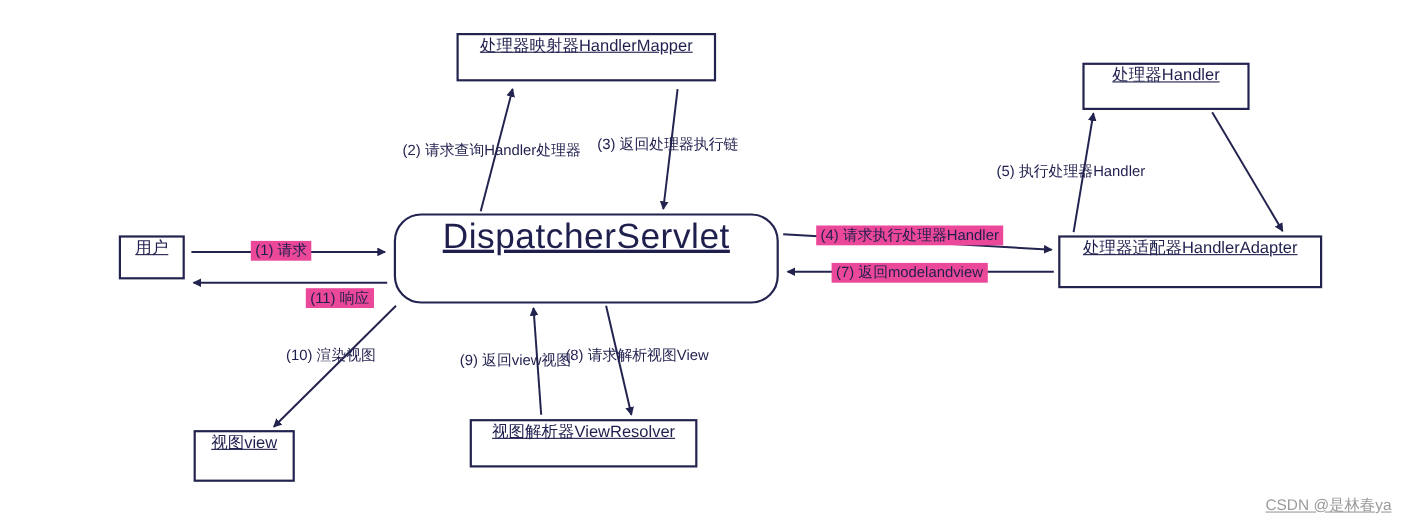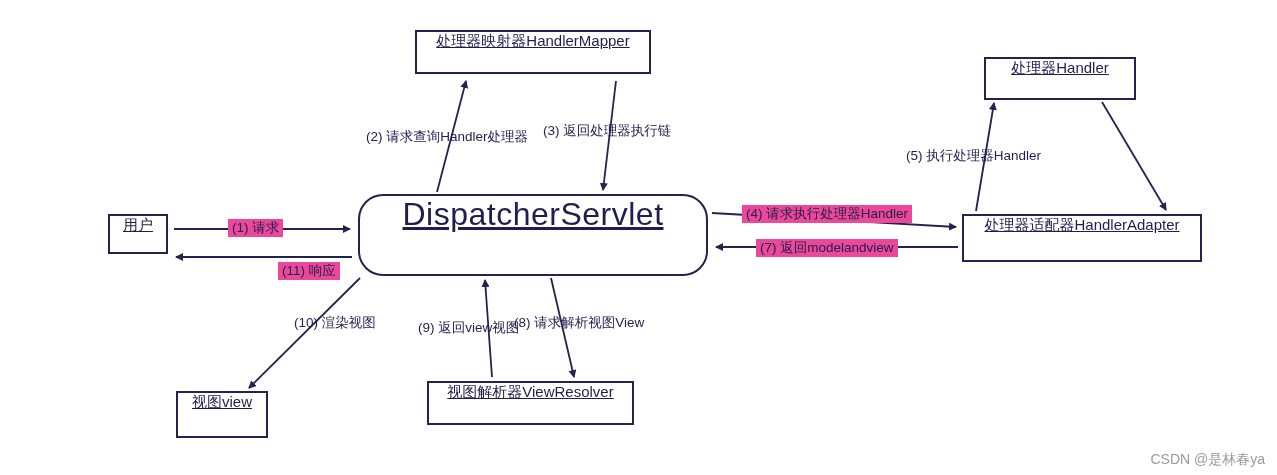--- a/index.html
+++ b/index.html
@@ -33,41 +33,42 @@
     white-space:nowrap;
     z-index:3;
   }
   .edge-label.online{background:#ec4899;padding:0 4px;}
   .watermark{
     position:absolute;
     right:12px;bottom:6px;
     font-size:14px;
     color:#9b9b9b;
     z-index:3;
+    text-decoration:underline;
   }
   
   #box-handler-mapper{left:415px;top:30px;width:236px;height:44px;}
   #box-handler{left:984px;top:57px;width:152px;height:43px;}
   #box-dispatcher{left:358px;top:194px;width:350px;height:82px;}
   #box-user{left:108px;top:214px;width:60px;height:40px;}
   #box-handler-adapter{left:962px;top:214px;width:240px;height:48px;}
   #box-view{left:176px;top:391px;width:92px;height:47px;}
   #box-view-resolver{left:407px;top:381px;width:207px;height:44px;margin-left:20px;}
   
   #lbl-1{left:228px;top:219px;}
   #lbl-11{left:234px;top:262px;margin-left:44px;}
   #lbl-2{left:366px;top:128px;}
   #lbl-3{left:543px;top:122px;}
   #lbl-4{left:742px;top:205px;}
   #lbl-7{left:756px;top:239px;}
   #lbl-5{left:906px;top:147px;}
   #lbl-6{left:1014px;top:144px;}
   #lbl-8{left:514px;top:314px;}
   #lbl-9{left:418px;top:319px;}
-  #lbl-10{left:260px;top:314px;margin-left:34px;}
+  #lbl-10{left:260px;top:314px;}
 </style>
 </head>
 <body>
 
 <div class="canvas">
 
   <svg class="arrows" viewBox="0 0 1277 475">
     <defs>
       <marker id="ah" markerWidth="9" markerHeight="8" refX="7" refY="4" orient="auto" markerUnits="userSpaceOnUse">
         <path d="M0,0 L8,4 L0,8 z" fill="#23234f"></path>

